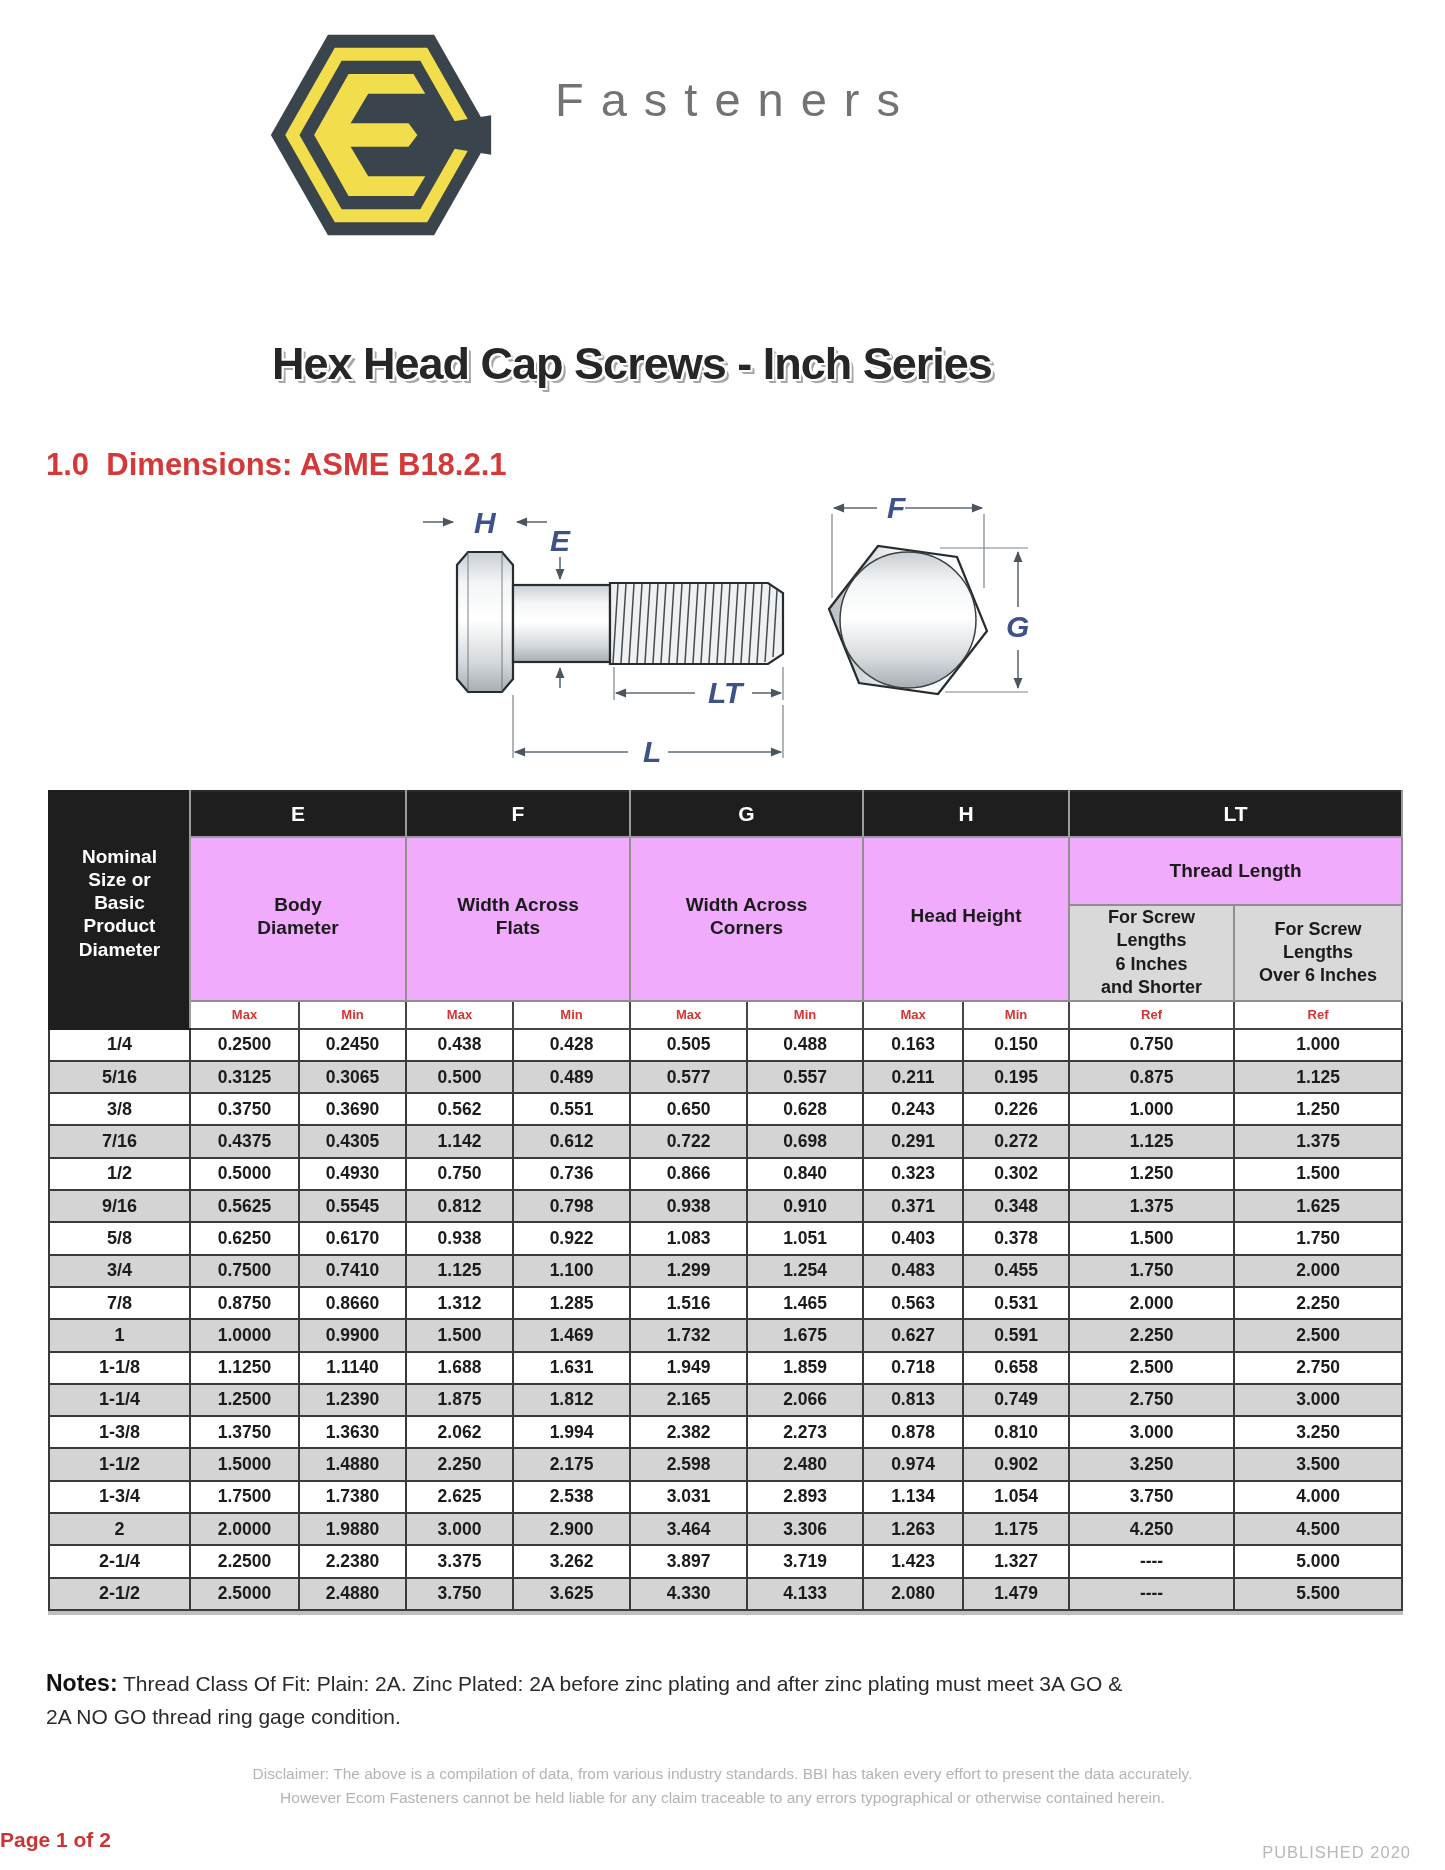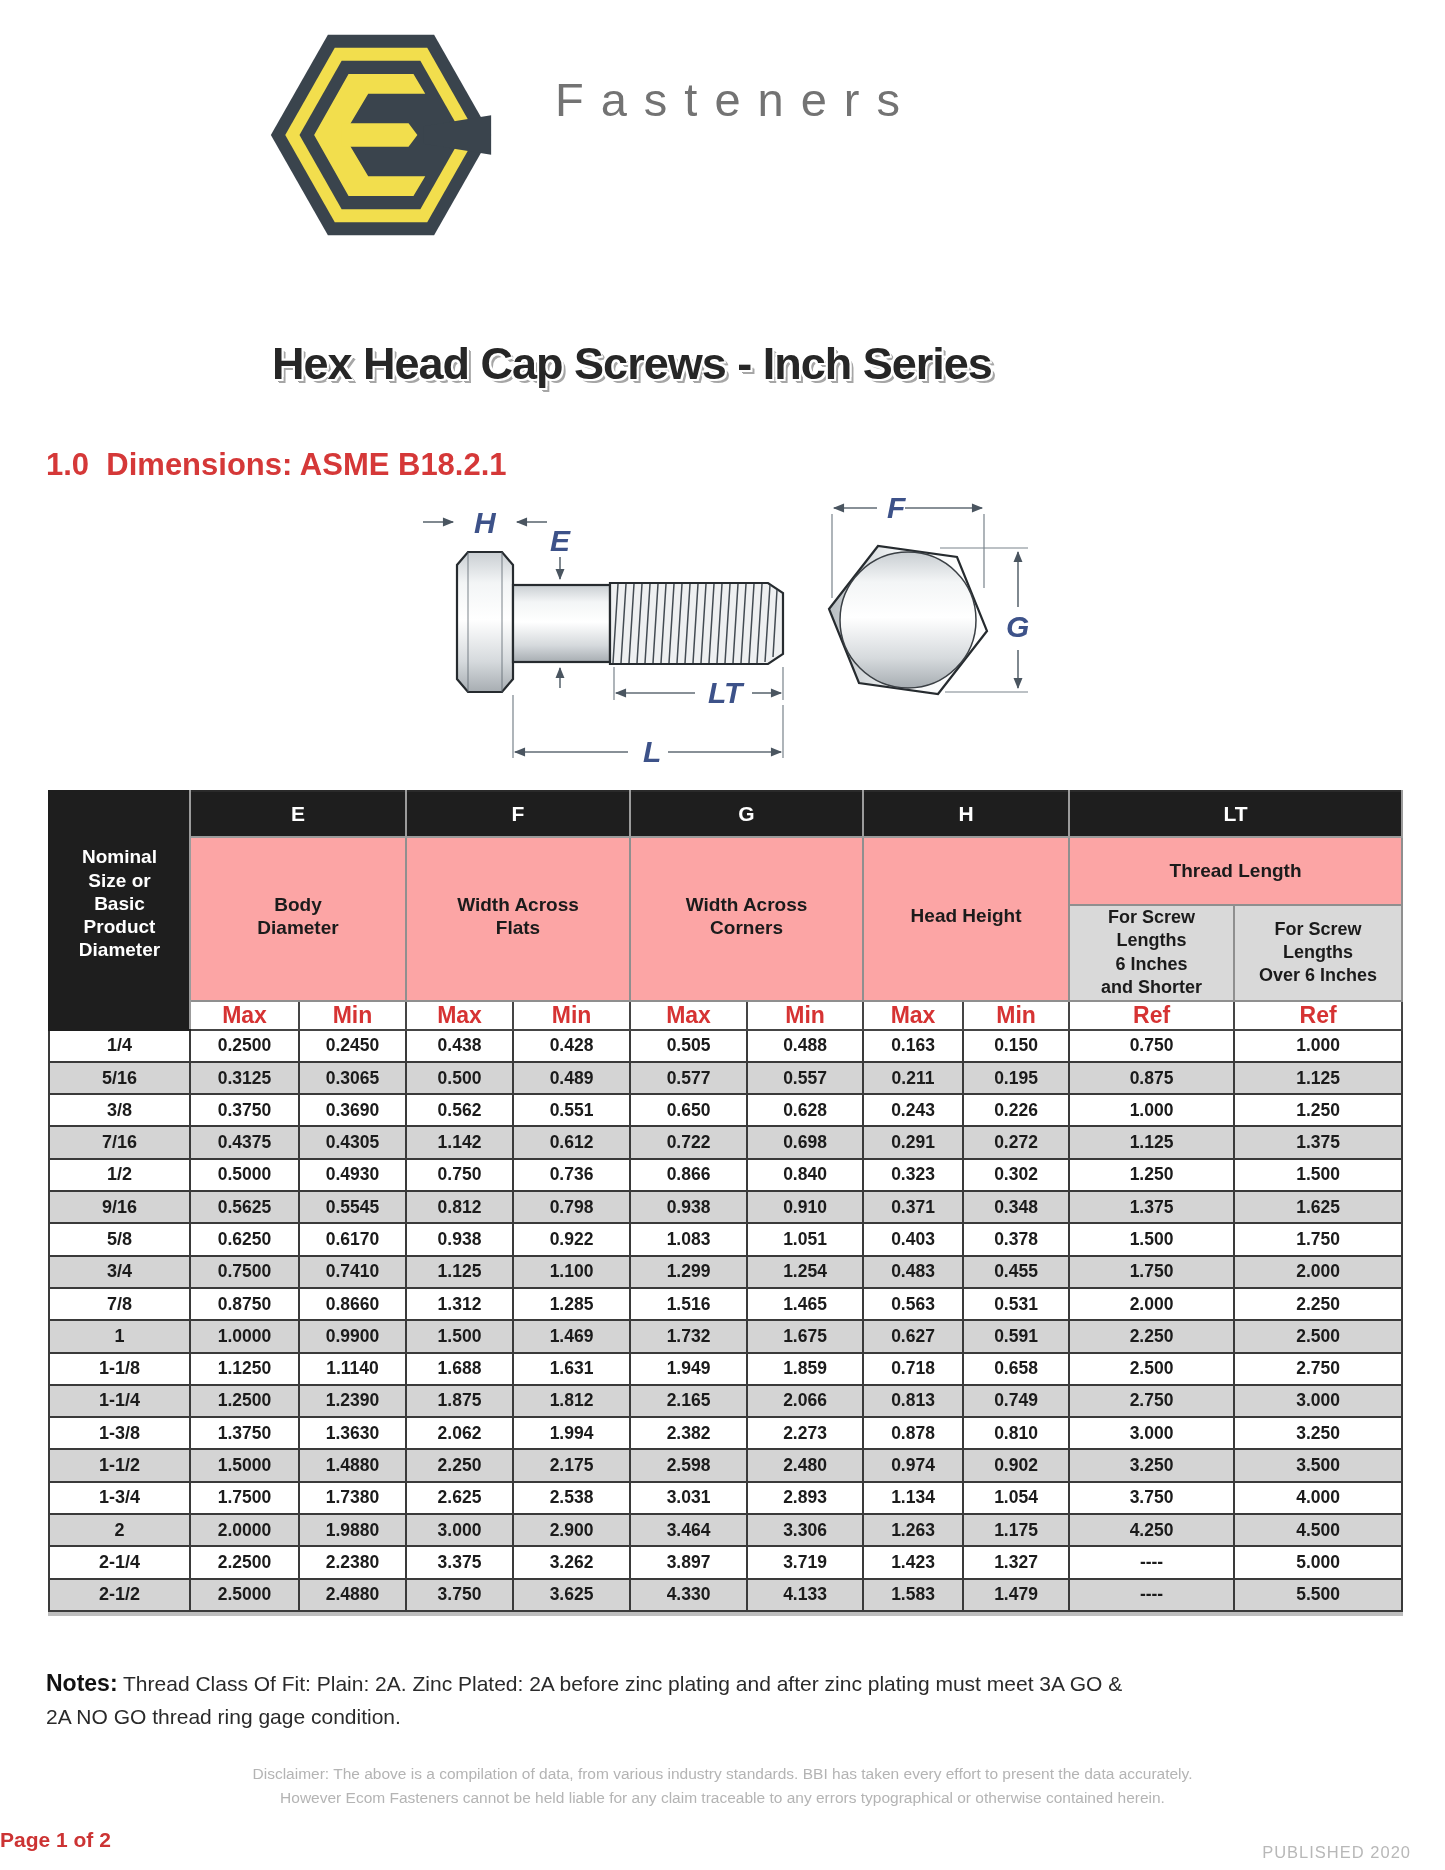--- a/index.html
+++ b/index.html
@@ -54,34 +54,34 @@
   th.corner {
     background:#1e1e1e; color:#ffffff; font-size:19px; font-weight:bold;
     vertical-align:bottom; padding-bottom:14px; line-height:1.22; white-space:pre-line;
     border:2px solid #1e1e1e; border-right:2px solid #9b9b9b;
   }
   th.group {
     background:#1e1e1e; color:#ffffff; font-size:21px; font-weight:bold;
     height:46px; border:2px solid #9b9b9b; border-top-color:#2a2a2a;
   }
   th.desc {
-    background:#fca5a5; color:#1b1b1b; font-size:19px; font-weight:bold;
+    background:#f0abfc; color:#1b1b1b; font-size:19px; font-weight:bold;
     vertical-align:bottom; padding-bottom:5px; line-height:1.25; white-space:pre-line;
     border:2px solid #8f8f8f; border-top:2px solid #f2f2f2;
   }
   tr.desc-row { height:68px; }
   tr.subcol-row { height:92px; }
   th.subcol {
     background:#d9d9d9; color:#1b1b1b; font-size:18px; font-weight:bold;
     line-height:1.3; white-space:pre-line; vertical-align:middle;
     border:2px solid #8f8f8f; border-top:2px solid #f4f4f4;
   }
   tr.measure-row { height:28px; }
   th.measure {
-    background:#ffffff; color:#d63333; font-size:23px; font-weight:bold;
+    background:#ffffff; color:#d63333; font-size:13px; font-weight:bold;
     border:2px solid #454545;
   }
   tbody.data td {
     height:32.3px; font-size:17.5px; font-weight:bold; color:#1b1b1b;
     background:#ffffff; border:2px solid #3a3a3a;
   }
   tbody.data tr.alt td { background:#d4d4d4; }
   tbody.data td:first-child { font-size:18px; }
 
   
@@ -484,21 +484,21 @@
         <td>5.000</td>
       </tr>
       <tr class="alt">
         <td>2-1/2</td>
         <td>2.5000</td>
         <td>2.4880</td>
         <td>3.750</td>
         <td>3.625</td>
         <td>4.330</td>
         <td>4.133</td>
-        <td>1.583</td>
+        <td>2.080</td>
         <td>1.479</td>
         <td>----</td>
         <td>5.500</td>
       </tr>
     </tbody>
 </table>
 
 <p class="notes"><span class="notes-label">Notes:</span><span> Thread Class Of Fit: Plain: 2A. Zinc Plated: 2A before zinc plating and after zinc plating must meet 3A GO &amp; 2A NO GO thread ring gage condition.</span></p>
 
 <div class="disclaimer">

